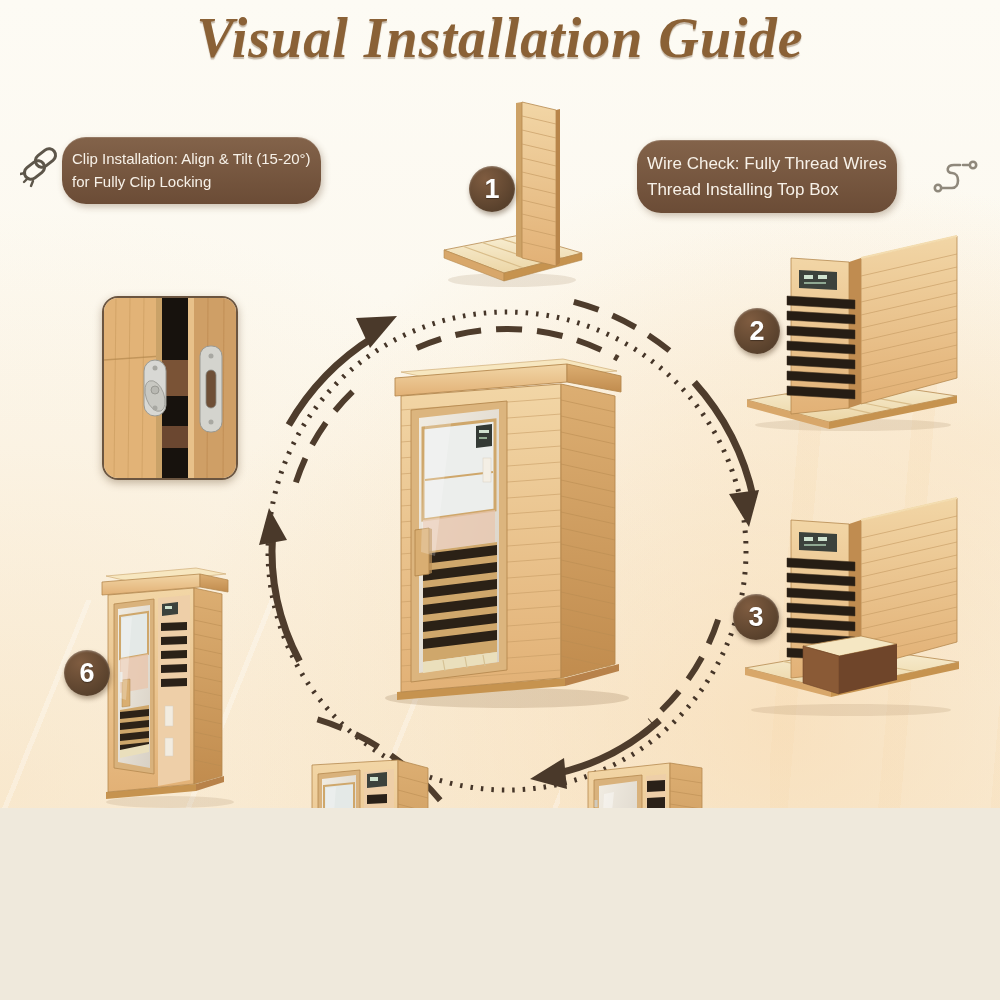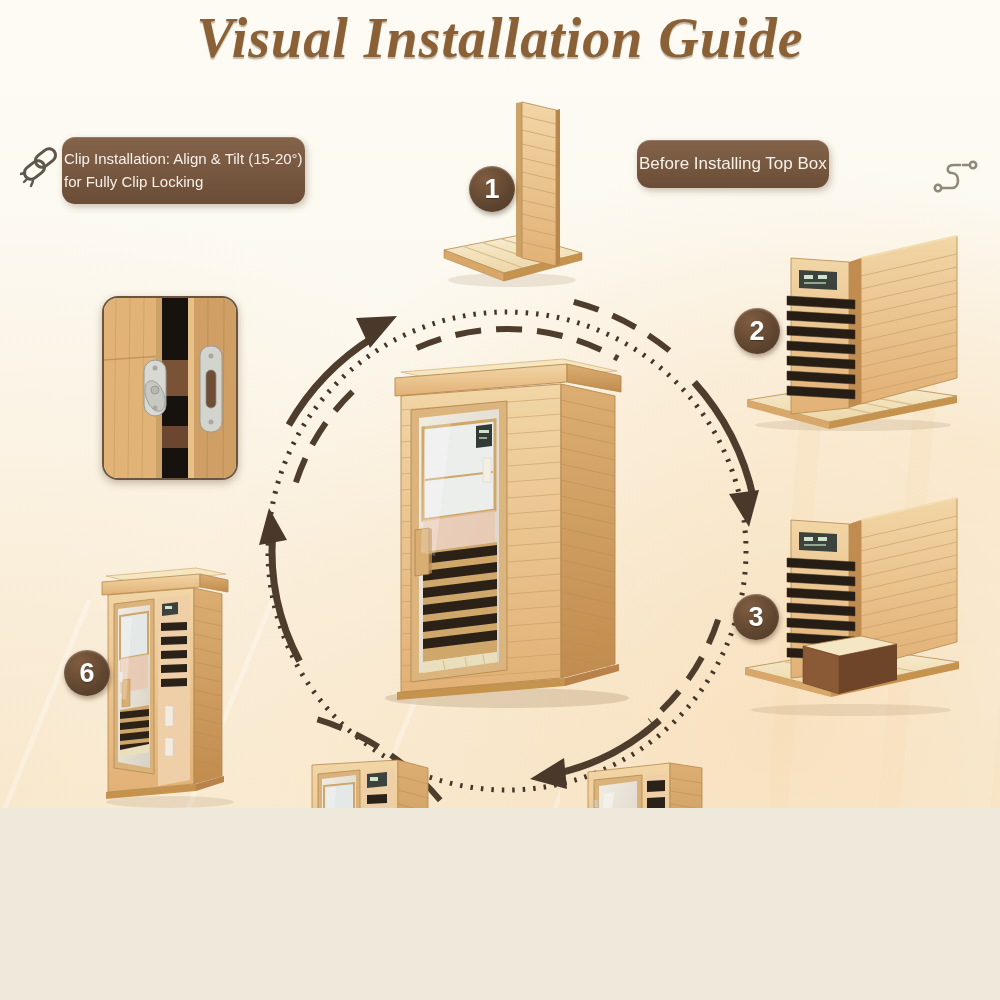--- a/index.html
+++ b/index.html
@@ -20,21 +20,21 @@
     background:repeating-linear-gradient(95deg, rgba(249,228,196,0) 0 40px, rgba(246,216,172,.4) 40px 62px, rgba(249,228,196,0) 62px 112px);}
   .title{
     position:absolute;left:0;top:6px;width:1000px;text-align:center;
     font-family:"Liberation Serif","DejaVu Serif",serif;
     font-style:italic;font-weight:bold;font-size:56px;letter-spacing:1px;
     color:#8a6136;text-shadow:0 2px 1px rgba(95,60,25,.35);
   }
   .callout{
     position:absolute;display:inline-block;
     background:linear-gradient(180deg,#83634a 0%,#6b4c36 100%);
-    color:#f7f1e8;border-radius:13px;padding:11px 2px;
+    color:#f7f1e8;border-radius:24px;padding:11px 10px;
     box-shadow:2px 3px 7px rgba(90,60,30,.3), inset 0 1px 0 rgba(255,255,255,.15);
     line-height:1.5;white-space:nowrap;
   }
   .callout.left{left:62px;top:137px;font-size:15px;}
   .callout.right{left:637px;top:140px;font-size:17px;}
   .badge{
     position:absolute;width:46px;height:46px;border-radius:50%;
     background:radial-gradient(circle at 35% 28%,#7f5c40 0%,#5a422d 70%,#4e3826 100%);
     color:#ffffff;font-weight:bold;font-size:27px;
     display:flex;align-items:center;justify-content:center;
@@ -111,21 +111,22 @@
         <path d="M13 35 L11 40"></path>
         <path d="M5 27 L0 28"></path>
     </g>
   </svg>
   <div class="callout left">
     <div>Clip Installation: Align &amp; Tilt (15-20°)</div>
     <div>for Fully Clip Locking</div>
   </div>
 
   <div class="callout right">
-    <div>Before Installing Top Box</div>
+    <div>Wire Check: Fully Thread Wires</div>
+    <div>Thread Installing Top Box</div>
   </div>
   <svg class="abs" style="left:933px;top:160px" width="48" height="36" viewBox="0 0 48 36">
     <g fill="none" stroke="#8f887b" stroke-width="2.6" stroke-linecap="round">
       <circle cx="5" cy="28" r="3.2"></circle>
       <path d="M8.5 28 H19 C27 28 27 13 19 13 C13 13 13 5 21 5 H27"></path>
       <path d="M30 5 H35" stroke-dasharray="5 4"></path>
       <circle cx="40" cy="5" r="3.2"></circle>
     </g>
   </svg>
 

